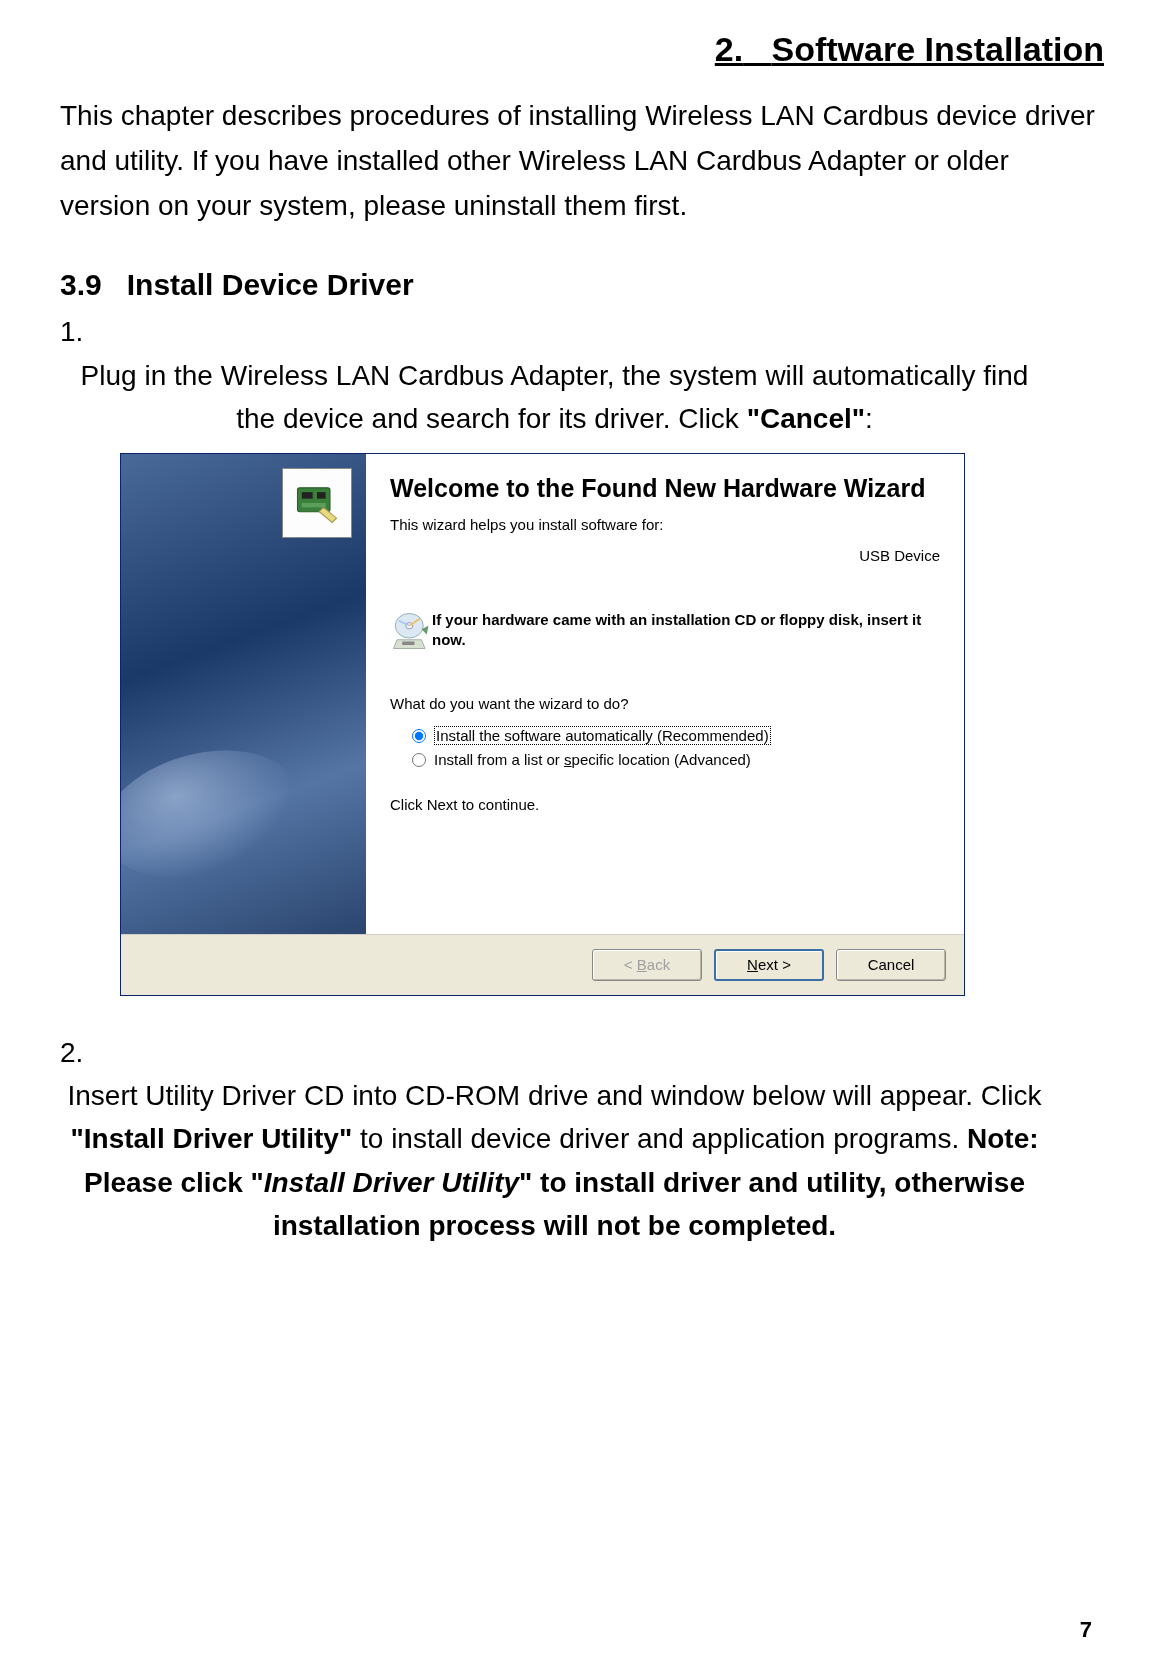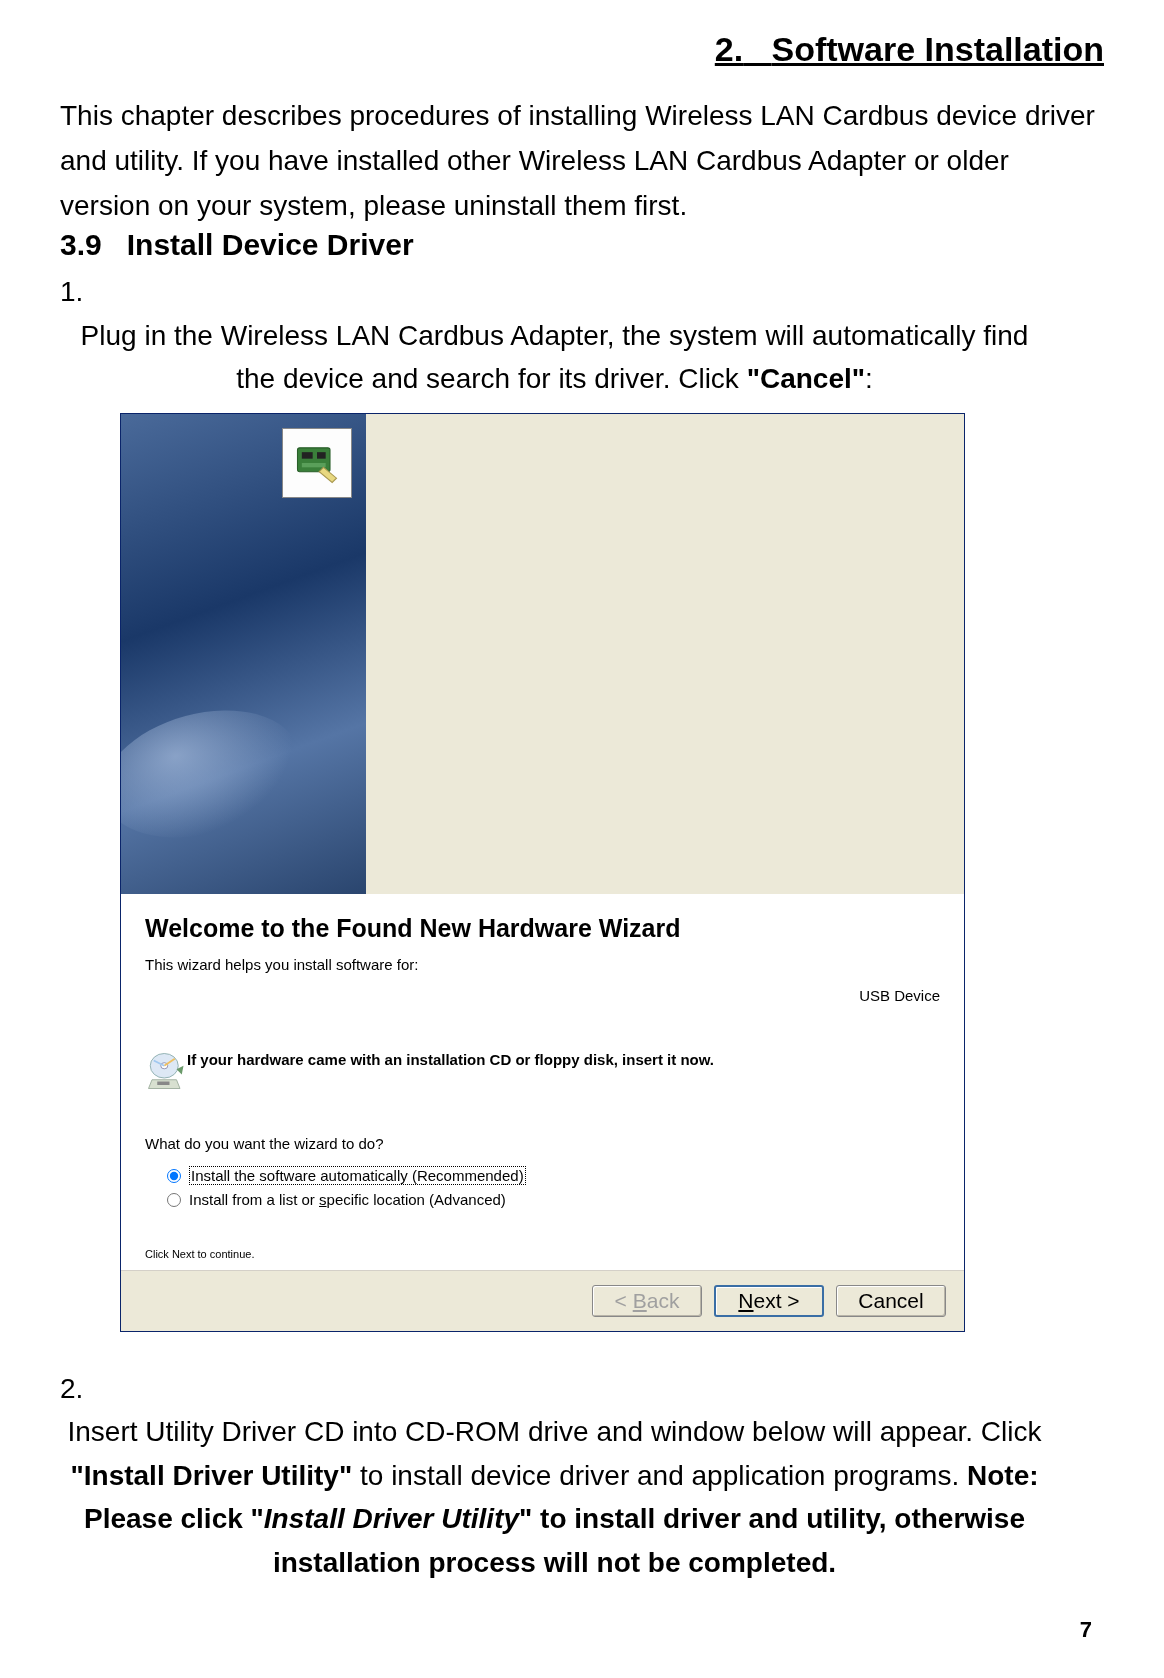--- a/index.html
+++ b/index.html
@@ -20,20 +20,21 @@
       font-size: 34px;
       font-weight: bold;
       text-decoration: underline;
       margin-bottom: 25px;
       letter-spacing: 0px;
       text-align: right;
     }
     .intro-para {
       font-size: 28px;
       line-height: 1.6;
+      margin-bottom: 40px;
     }
     .subsection-heading {
       font-size: 30px;
       font-weight: bold;
       margin-bottom: 8px;
     }
     .numbered-item {
       font-size: 28px;
       line-height: 1.55;
       margin-bottom: 12px;
@@ -62,21 +63,20 @@
       background: linear-gradient(to bottom, #0a246a 0%, #3a6ea5 100%);
       color: #ffffff;
       padding: 5px 10px;
       font-size: 18px;
       font-weight: bold;
       font-family: "Trebuchet MS", Tahoma, sans-serif;
     }
     .wizard-body {
       display: flex;
       background: #ece9d8;
-      flex-direction: column;
     }
     .wizard-sidebar {
       width: 245px;
       height: 480px;
       background: linear-gradient(160deg, #4a6a9a 0%, #1a3868 40%, #5575a5 70%, #2a456e 100%);
       position: relative;
       overflow: hidden;
     }
     .sidebar-icon-box {
       position: absolute;
@@ -161,36 +161,36 @@
     }
     .radio-row input[type="radio"] {
       width: 14px;
       height: 14px;
     }
     .radio-focused {
       border: 1px dotted #000;
       padding: 0 1px;
     }
     .wizard-continue {
-      margin-top: 40px;
-      font-size: 11px;
+      margin-top: 28px;
+      font-size: 15px;
     }
     .wizard-footer {
       background: #ece9d8;
       padding: 14px 18px;
       display: flex;
       justify-content: flex-end;
       gap: 12px;
       border-top: 1px solid #d4d0c8;
     }
     .wiz-btn {
       min-width: 110px;
       height: 32px;
       font-family: Tahoma, sans-serif;
-      font-size: 21px;
+      font-size: 15px;
       background: #ece9d8;
       border: 1px solid #888;
       border-radius: 3px;
       padding: 2px 14px;
       cursor: pointer;
       box-shadow: inset 1px 1px 0 #fff, inset -1px -1px 0 #b8b4a8;
     }
     .wiz-btn.default {
       border: 2px solid #3a6ea5;
       box-shadow: inset 1px 1px 0 #fff;

